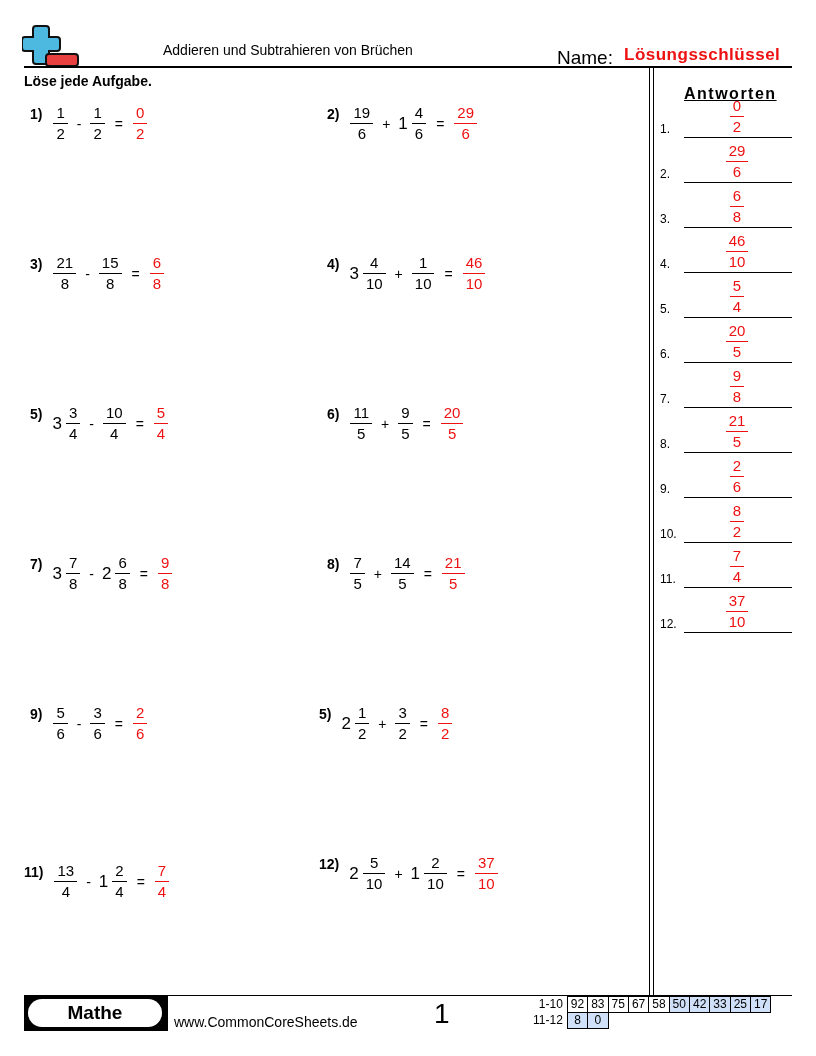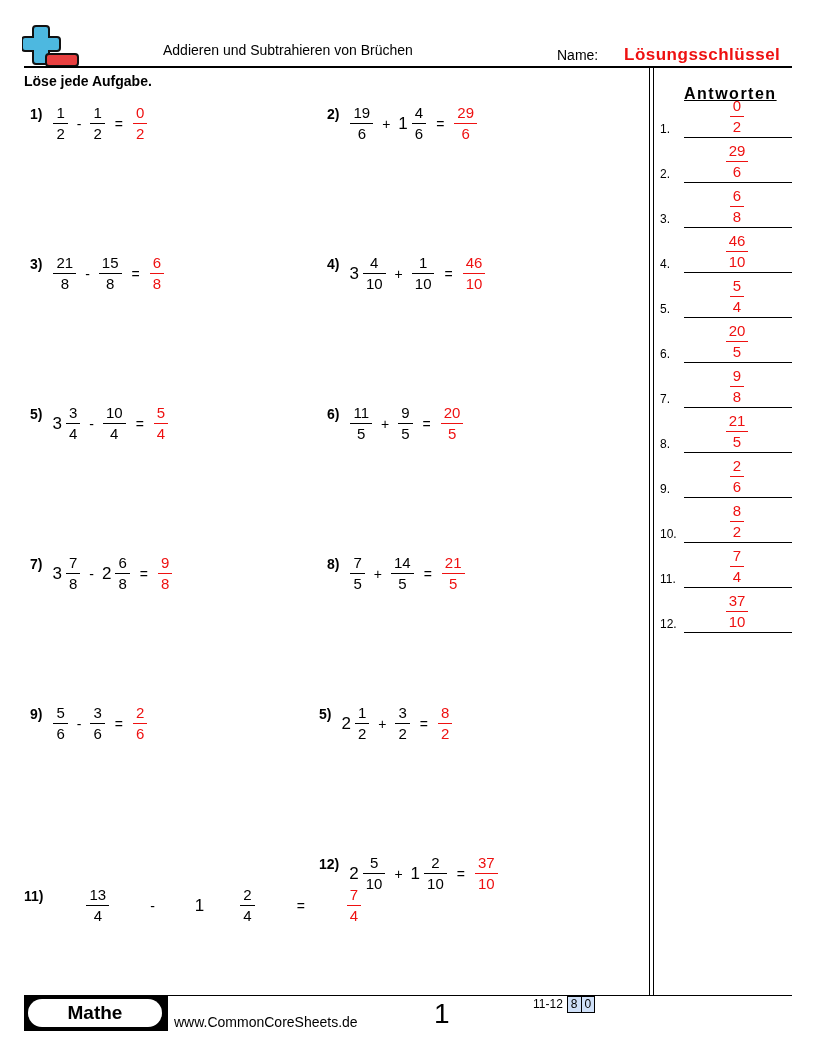--- a/index.html
+++ b/index.html
@@ -5,21 +5,21 @@
   html, body { margin: 0; padding: 0; }
   body {
     width: 816px; height: 1056px; position: relative; background: #ffffff;
     font-family: "Liberation Sans", "DejaVu Sans", sans-serif; color: #000;
     overflow: hidden;
   }
   .abs { position: absolute; }
   
   #logo { left: 22px; top: 24px; width: 58px; height: 44px; }
   #title { left: 163px; top: 42px; font-size: 14px; white-space: nowrap; }
-  #name-label { left: 557px; top: 47px; font-size: 14px; }
+  #name-label { left: 557px; top: 47px; font-size: 19px; }
   #name-value { left: 624px; top: 45px; font-size: 17px; font-weight: bold; color: #ee1111; letter-spacing: 0.5px; }
   #header-rule { left: 24px; top: 66px; width: 768px; height: 0; border-top: 2px solid #000; }
   #instructions { left: 24px; top: 73px; font-size: 14px; font-weight: bold; }
   
   #divider { left: 649px; top: 68px; width: 3px; height: 927px; border-left: 1px solid #000; border-right: 1px solid #000; }
   
   #answers-title { left: 684px; top: 73px; font-size: 16px; font-weight: bold; letter-spacing: 1.5px; text-decoration: underline; margin-top: 12px; }
   .ans-row { position: absolute; left: 660px; width: 132px; height: 45px; }
   .ans-num { position: absolute; left: 0; bottom: 2px; font-size: 12px; }
   .ans-line { position: absolute; left: 24px; right: 0; bottom: 0; border-bottom: 1px solid #000; }
@@ -260,21 +260,21 @@
         <span class="bar"></span>
         <span class="num">2</span>
       </span>
       <span class="eq">=</span>
       <span class="frac red">
         <span class="num">8</span>
         <span class="bar"></span>
         <span class="num">2</span>
       </span>
     </div>
-    <div class="problem" style="left: 24px; top: 886px; gap: 32px;">
+    <div class="problem" style="left: 24px; top: 862px;">
       <span class="pnum">11)</span>
       <span class="frac ">
         <span class="num">13</span>
         <span class="bar"></span>
         <span class="num">4</span>
       </span>
       <span class="op">-</span>
       <span class="whole">1</span>
       <span class="frac ">
         <span class="num">2</span>
@@ -449,18 +449,31 @@
   </div>
 
 <div id="footer-rule" class="abs"></div>
 <div id="mathe-box" class="abs"></div>
 <div id="mathe-pill" class="abs">Mathe</div>
 <div id="site" class="abs">www.CommonCoreSheets.de</div>
 <div id="page-num" class="abs">1</div>
 <table id="score-table" class="abs">
     <tbody id="score-body">
       <tr>
+        <td class="lbl">1-10</td>
+        <td class="">92</td>
+        <td class="">83</td>
+        <td class="">75</td>
+        <td class="">67</td>
+        <td class="">58</td>
+        <td class="blue">50</td>
+        <td class="blue">42</td>
+        <td class="blue">33</td>
+        <td class="blue">25</td>
+        <td class="blue">17</td>
+      </tr>
+      <tr>
         <td class="lbl">11-12</td>
         <td class="blue">8</td>
         <td class="blue">0</td>
       </tr>
     </tbody>
   </table>
 
 </body></html>

